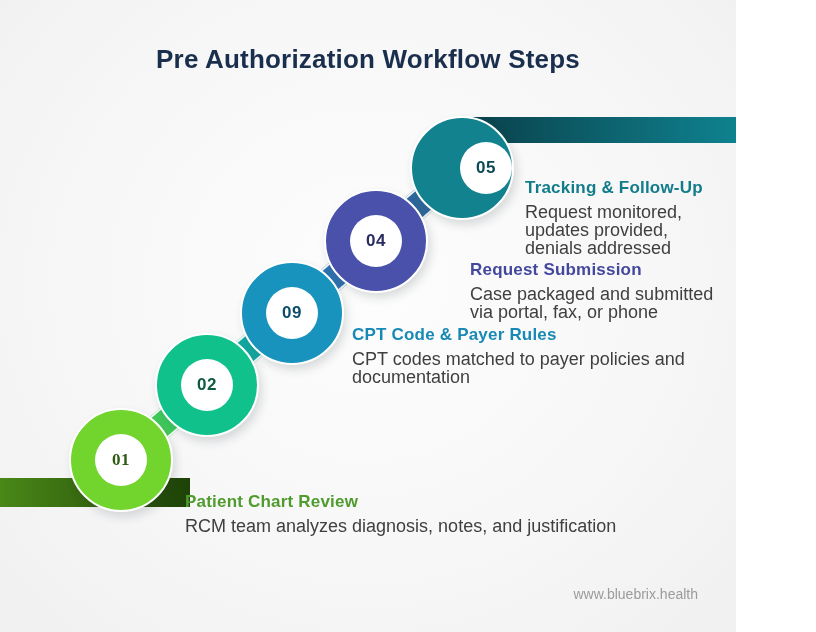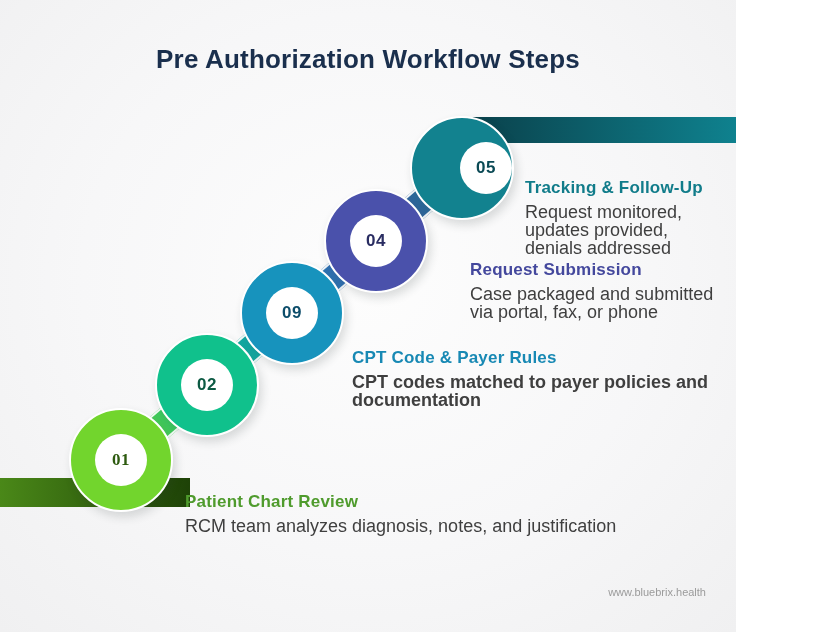--- a/index.html
+++ b/index.html
@@ -74,28 +74,28 @@
     letter-spacing: 0.2px;
     margin-bottom: 5px;
   }
   .step-text p {
     font-size: 18px;
     line-height: 18px;
     white-space: pre-line;
   }
   .step-text.t1 { left: 185px; top: 492px; }
   .step-text.t2 { left: 266px; top: 415px; }
-  .step-text.t3 { left: 352px; top: 348px; }
+  .step-text.t3 { left: 352px; top: 325px; }
   .step-text.t4 { left: 438px; top: 260px; margin-left: 32px; }
   .step-text.t5 { left: 525px; top: 178px; }
 
   .footer-url {
     position: absolute;
-    right: 30px; top: 586px;
-    font-size: 11px;
+    right: 38px; top: 586px;
+    font-size: 14px;
     z-index: 4;
   }
 </style>
 </head>
 <body>
 
 <div class="canvas">
 
   <h1 class="page-title" style="color: rgb(26, 47, 77);">Pre Authorization Workflow Steps</h1>
 
@@ -122,21 +122,21 @@
   <div class="circle s5" style="background-color: rgb(18, 130, 143); justify-content: flex-end;">
     <div class="inner" style="color: rgb(11, 74, 85);">05</div>
   </div>
 
   <div class="step-text t1">
     <h2 style="color: rgb(79, 155, 45);">Patient Chart Review</h2>
     <p style="color: rgb(63, 63, 63);">RCM team analyzes diagnosis, notes, and justification</p>
   </div>
   <div class="step-text t3">
     <h2 style="color: rgb(24, 137, 180);">CPT Code &amp; Payer Rules</h2>
-    <p style="color: rgb(63, 63, 63); font-weight: bold;">CPT codes matched to payer policies and documentation</p>
+    <p style="color: rgb(63, 63, 63);">CPT codes matched to payer policies and documentation</p>
   </div>
   <div class="step-text t4">
     <h2 style="color: rgb(68, 72, 157);">Request Submission</h2>
     <p style="color: rgb(63, 63, 63);">Case packaged and submitted via portal, fax, or phone</p>
   </div>
   <div class="step-text t5">
     <h2 style="color: rgb(17, 124, 138);">Tracking &amp; Follow-Up</h2>
     <p style="color: rgb(63, 63, 63);">Request monitored, updates provided,
 denials addressed</p>
   </div>

